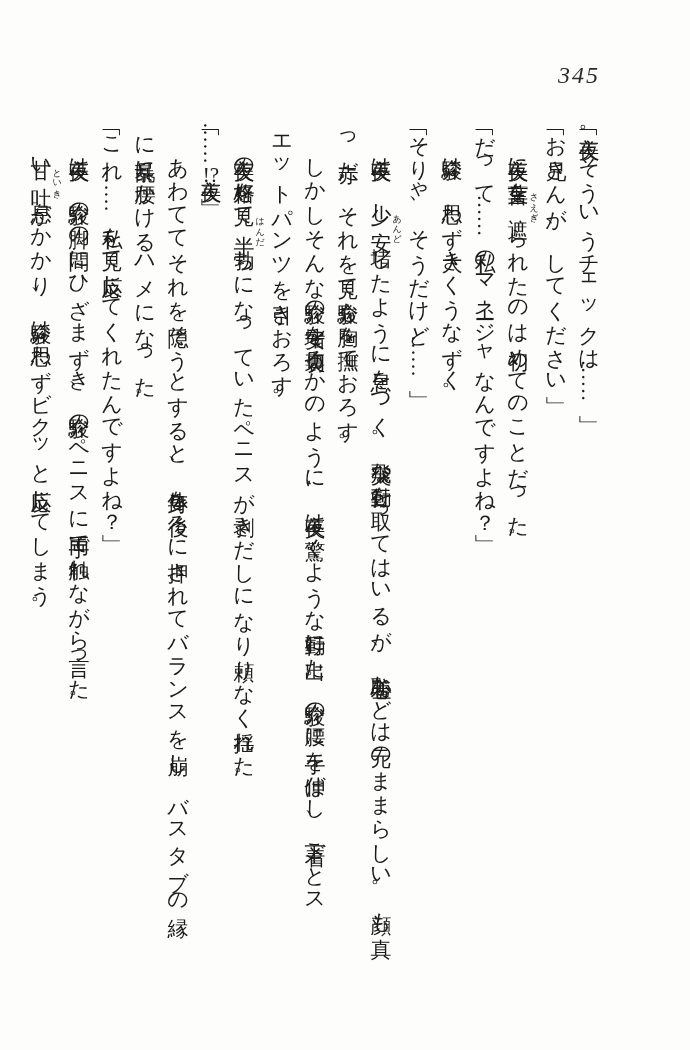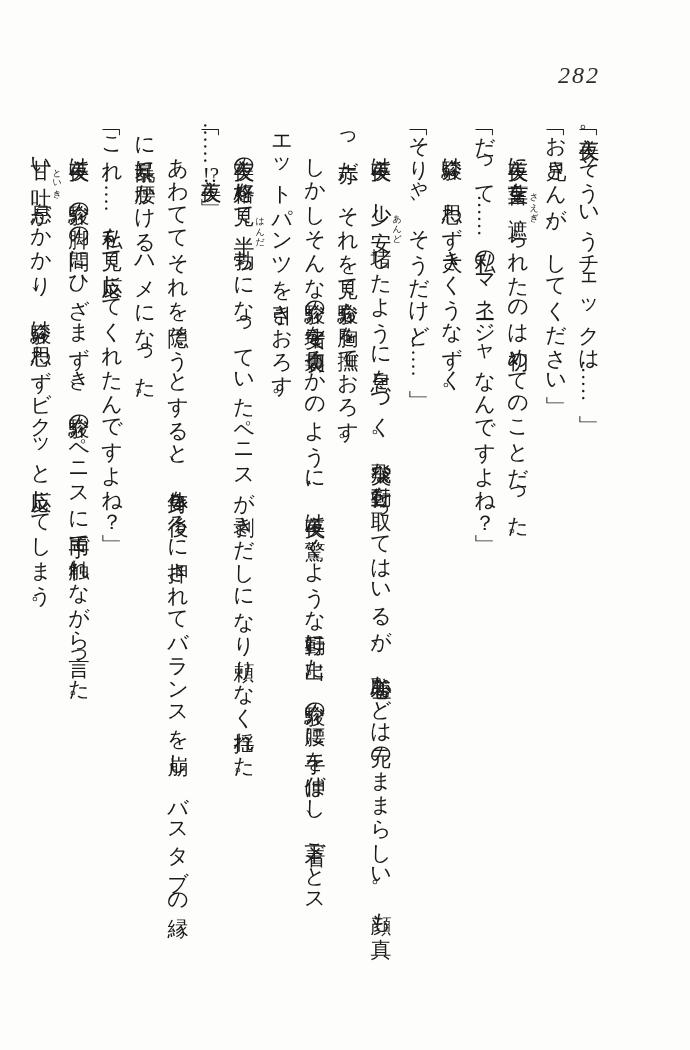--- a/index.html
+++ b/index.html
@@ -59,21 +59,21 @@
   }
   .tcy {
     text-combine-upright: all;
     -webkit-text-combine: horizontal;
   }
 </style>
 </head>
 <body>
 
 <main class="page">
-  <div class="page-number">282</div>
+  <div class="page-number">345</div>
   <section class="text-block" id="text-block">
       <p class="para dialogue">「美夜。そういうチェックは……」</p>
       <p class="para dialogue">「お兄さんが、してください」</p>
       <p class="para narrative">美夜に言葉を<ruby>遮<rt>さえぎ</rt></ruby>られたのは初めてのことだった。</p>
       <p class="para dialogue">「だって……私のマネージャなんですよね？」</p>
       <p class="para narrative">駿介は、思わず大きくうなずく。</p>
       <p class="para dialogue">「そりゃ、そうだけど……」</p>
       <p class="para narrative">美夜は、少し<ruby>安堵<rt>あんど</rt></ruby>したように息をつく。突飛な行動を取ってはいるが、羞恥心などは元のままらしい。顔も真っ赤だ。それを見て駿介も胸を撫でおろす。</p>
       <p class="para narrative">しかしそんな駿介の安堵を裏切るかのように、美夜は驚くような行動に出た。駿介の腰に手を伸ばし、下着ごとスエットパンツを引きおろす。</p>
       <p class="para narrative">美夜の格好を見て<ruby>半勃<rt>はんだ</rt></ruby>ちになっていたペニスが剥きだしになり頼りなく揺れた。</p>

